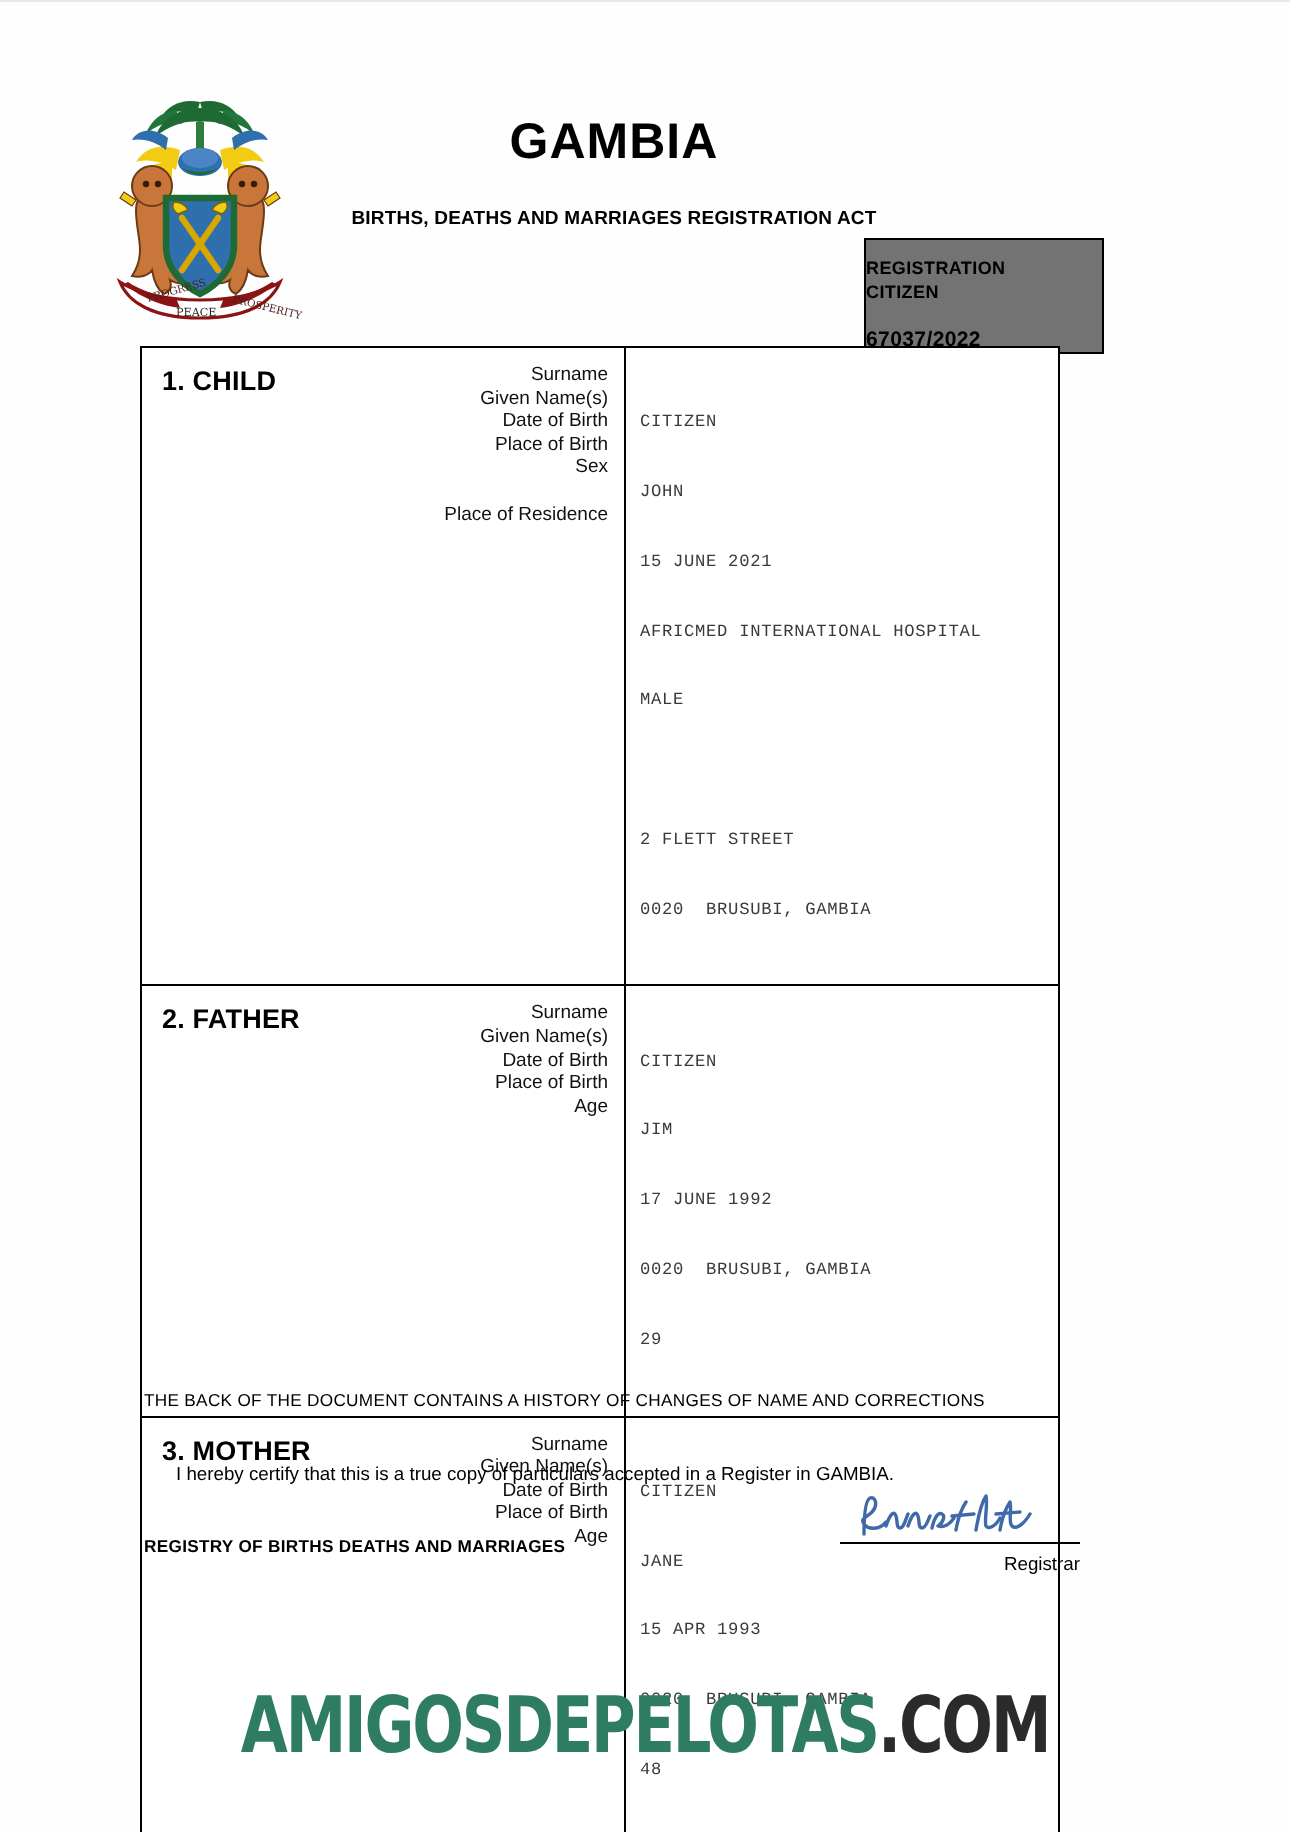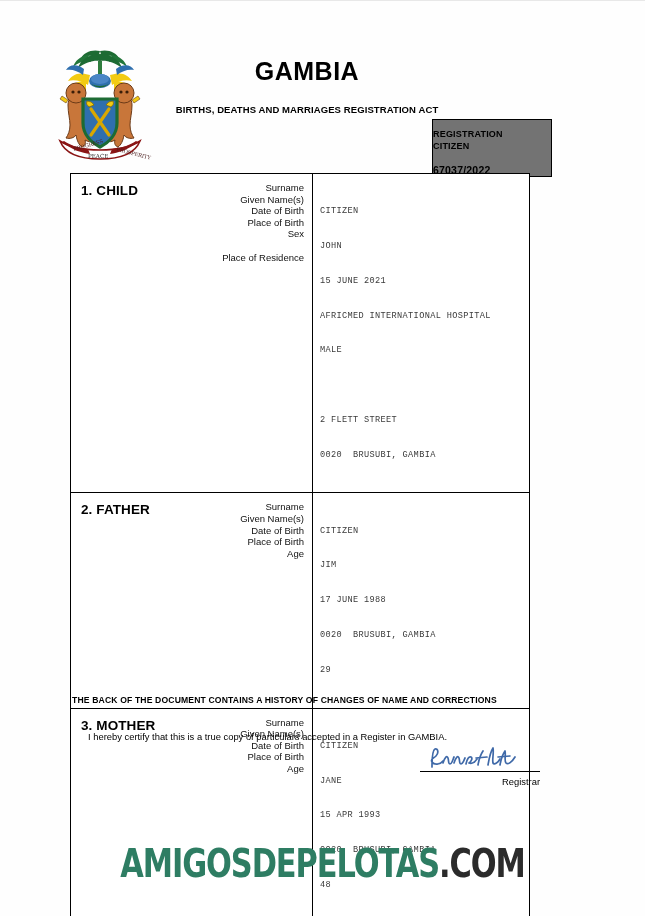--- a/index.html
+++ b/index.html
@@ -142,21 +142,21 @@
   .values .gap { height: 11.6px; }
 
   
   .footer {
     position: absolute;
     left: 72px; top: 694px;
     width: 460px;
   }
   .f-back {
     font-size: 8.6px;
-    font-weight: bold;
+    font-weight: normal;
     letter-spacing: 0.15px;
   }
   .f-certify {
     font-size: 9.4px;
     margin-top: 26px;
     padding-left: 16px;
   }
   .f-registry {
     font-size: 8.6px;
     font-weight: bold;
@@ -321,21 +321,21 @@
           <div>Given Name(s)</div>
           <div>Date of Birth</div>
           <div>Place of Birth</div>
           <div>Age</div>
         </div>
       </div>
       <div class="col-right">
         <div class="values">
           <div>CITIZEN</div>
           <div>JIM</div>
-          <div>17 JUNE 1988</div>
+          <div>17 JUNE 1992</div>
           <div>0020  BRUSUBI, GAMBIA</div>
           <div>29</div>
         </div>
       </div>
     </div>
 
     <div class="row">
       <div class="col-left">
         <div class="sec-title">3. MOTHER</div>
         <div class="labels">
@@ -355,20 +355,21 @@
           <div>48</div>
         </div>
       </div>
     </div>
 
   </div>
 
   <div class="footer">
     <div class="f-back">THE BACK OF THE DOCUMENT CONTAINS A HISTORY OF CHANGES OF NAME AND CORRECTIONS</div>
     <div class="f-certify">I hereby certify that this is a true copy of particulars accepted in a Register in GAMBIA.</div>
+    <div class="f-registry">REGISTRY OF BIRTHS DEATHS AND MARRIAGES</div>
 
     <div class="sig-area">
       <div class="sig-mark">
         <svg viewBox="0 0 120 30" width="120" height="30">
           <g fill="none" stroke="#3f69a8" stroke-width="1.7" stroke-linecap="round" stroke-linejoin="round">
             <path d="M12 24 C12 14 13 7 15 6 C18 5 19 10 16 13 C13 16 10 16 12 19
                      C14 22 20 22 23 18"></path>
             <path d="M23 20 C25 14 27 12 28 15 C29 18 28 21 30 21 C32 21 33 16 34 14"></path>
             <path d="M34 20 C36 14 38 12 39 15 C40 18 39 21 41 21 C43 21 44 17 45 15"></path>
             <path d="M46 21 C47 16 49 13 51 14 C53 15 51 19 49 20 C52 21 55 19 57 16"></path>

